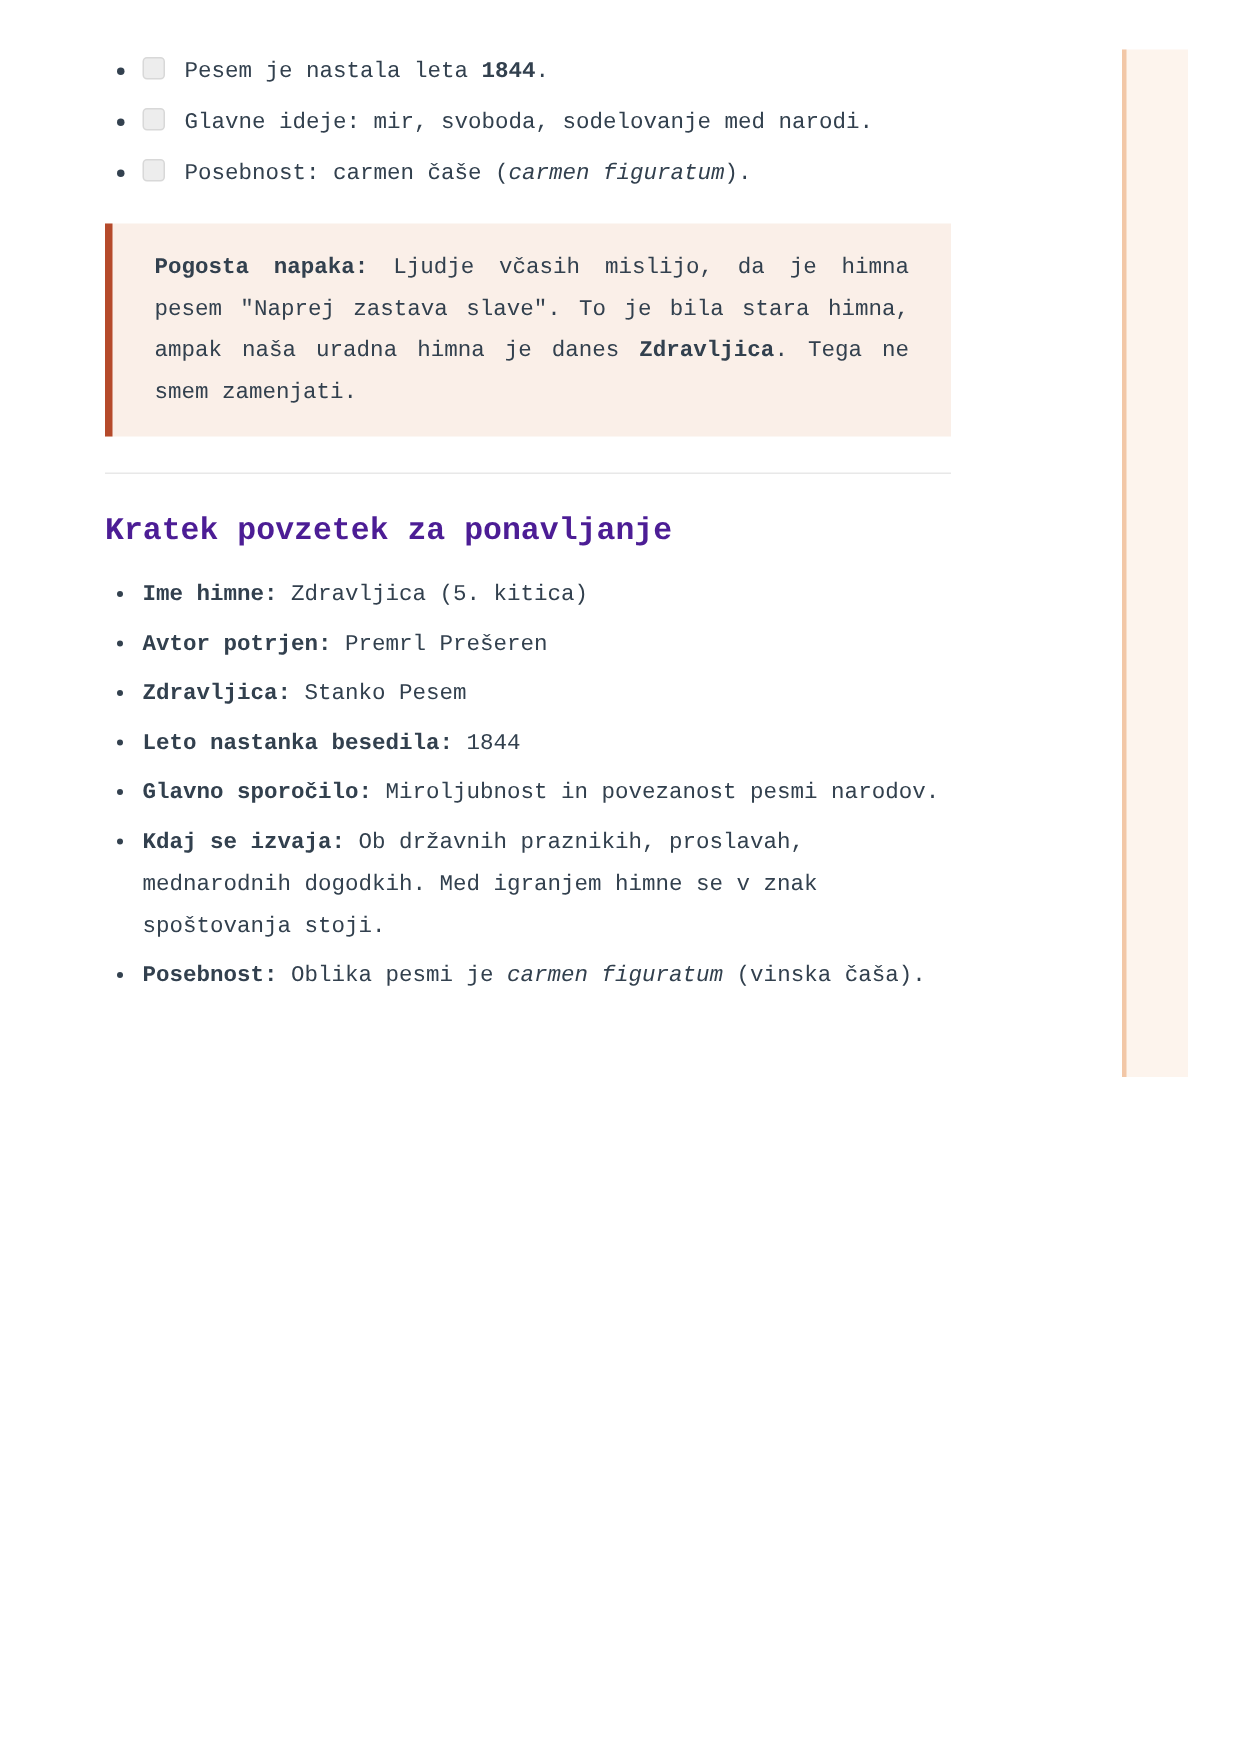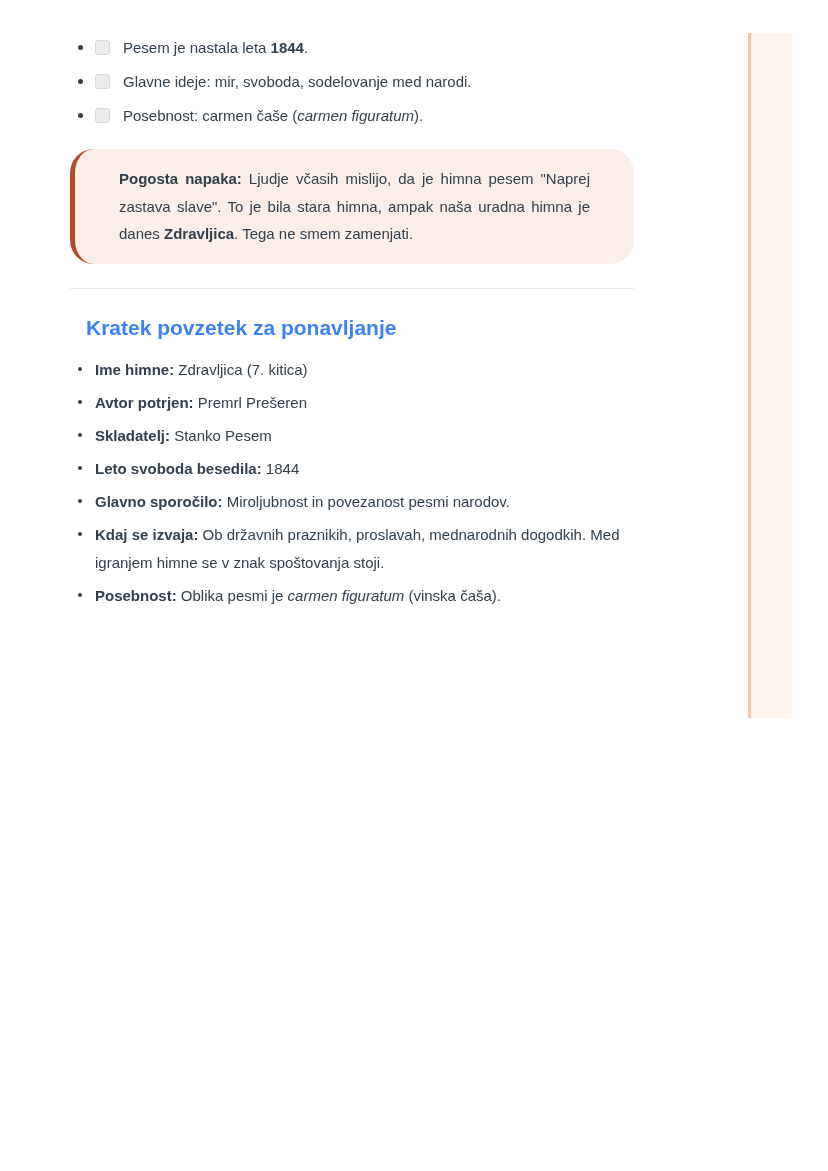--- a/index.html
+++ b/index.html
@@ -6,21 +6,21 @@
     margin: 0;
     padding: 0;
     background: #ffffff;
   }
   .page {
     position: relative;
     width: 828px;
     height: 1028px;
     background: #ffffff;
     overflow: hidden;
-    font-family: Liberation Sans, sans-serif;
+    font-family: Liberation Mono, monospace;
     color: #32404e;
   }
   .side-strip {
     position: absolute;
     left: 748px;
     top: 33px;
     width: 41px;
     height: 685px;
     background: #fdf4ed;
     border-left: 3px solid #f2c7a7;
@@ -59,40 +59,39 @@
     background: #ededed;
     border: 1px solid #d8d8d8;
     border-radius: 3px;
     margin-right: 13px;
     vertical-align: -2px;
   }
   .callout {
     margin-top: 19px;
     background: #faefe8;
     border-left: 5px solid #b54a2b;
-    padding: 16px 44px;
+    padding: 16px 28px;
     font-size: 15px;
     line-height: 27.5px;
     text-align: justify;
     box-sizing: border-box;
     width: 564px;
-    border-radius: 24px;
   }
   .divider {
     border: none;
     border-top: 1px solid #e8e8e8;
     margin: 24px 0 0 0;
     width: 564px;
   }
   h2.summary-heading {
-    margin: 26px 0 0 16px;
+    margin: 26px 0 0 0;
     font-size: 21px;
     line-height: 26px;
     font-weight: 700;
-    color: #3b82f6;
+    color: #4c1d95;
   }
   ul.summary {
     list-style: none;
     margin: 0;
     padding: 15px 0 0 0;
   }
   ul.summary li {
     position: relative;
     padding-left: 25px;
     font-size: 15px;
@@ -143,33 +142,33 @@
       <span class="rich"><span class="b">Pogosta napaka:</span><span> Ljudje včasih mislijo, da je himna pesem "Naprej zastava slave". To je bila stara himna, ampak naša uradna himna je danes </span><span class="b">Zdravljica</span><span>. Tega ne smem zamenjati.</span></span>
     </div>
 
     <hr class="divider">
 
     <h2 class="summary-heading">Kratek povzetek za ponavljanje</h2>
 
     <ul class="summary">
 
         <li class="summary-item">
-          <span class="dot"></span><span class="rich"><span class="b">Ime himne:</span><span> Zdravljica (7. kitica)</span></span>
+          <span class="dot"></span><span class="rich"><span class="b">Ime himne:</span><span> Zdravljica (5. kitica)</span></span>
         </li>
 
         <li class="summary-item">
           <span class="dot"></span><span class="rich"><span class="b">Avtor potrjen:</span><span> Premrl Prešeren</span></span>
         </li>
 
         <li class="summary-item">
-          <span class="dot"></span><span class="rich"><span class="b">Skladatelj:</span><span> Stanko Pesem</span></span>
+          <span class="dot"></span><span class="rich"><span class="b">Zdravljica:</span><span> Stanko Pesem</span></span>
         </li>
 
         <li class="summary-item">
-          <span class="dot"></span><span class="rich"><span class="b">Leto svoboda besedila:</span><span> 1844</span></span>
+          <span class="dot"></span><span class="rich"><span class="b">Leto nastanka besedila:</span><span> 1844</span></span>
         </li>
 
         <li class="summary-item">
           <span class="dot"></span><span class="rich"><span class="b">Glavno sporočilo:</span><span> Miroljubnost in povezanost pesmi narodov.</span></span>
         </li>
 
         <li class="summary-item">
           <span class="dot"></span><span class="rich"><span class="b">Kdaj se izvaja:</span><span> Ob državnih praznikih, proslavah, mednarodnih dogodkih. Med igranjem himne se v znak spoštovanja stoji.</span></span>
         </li>
 

